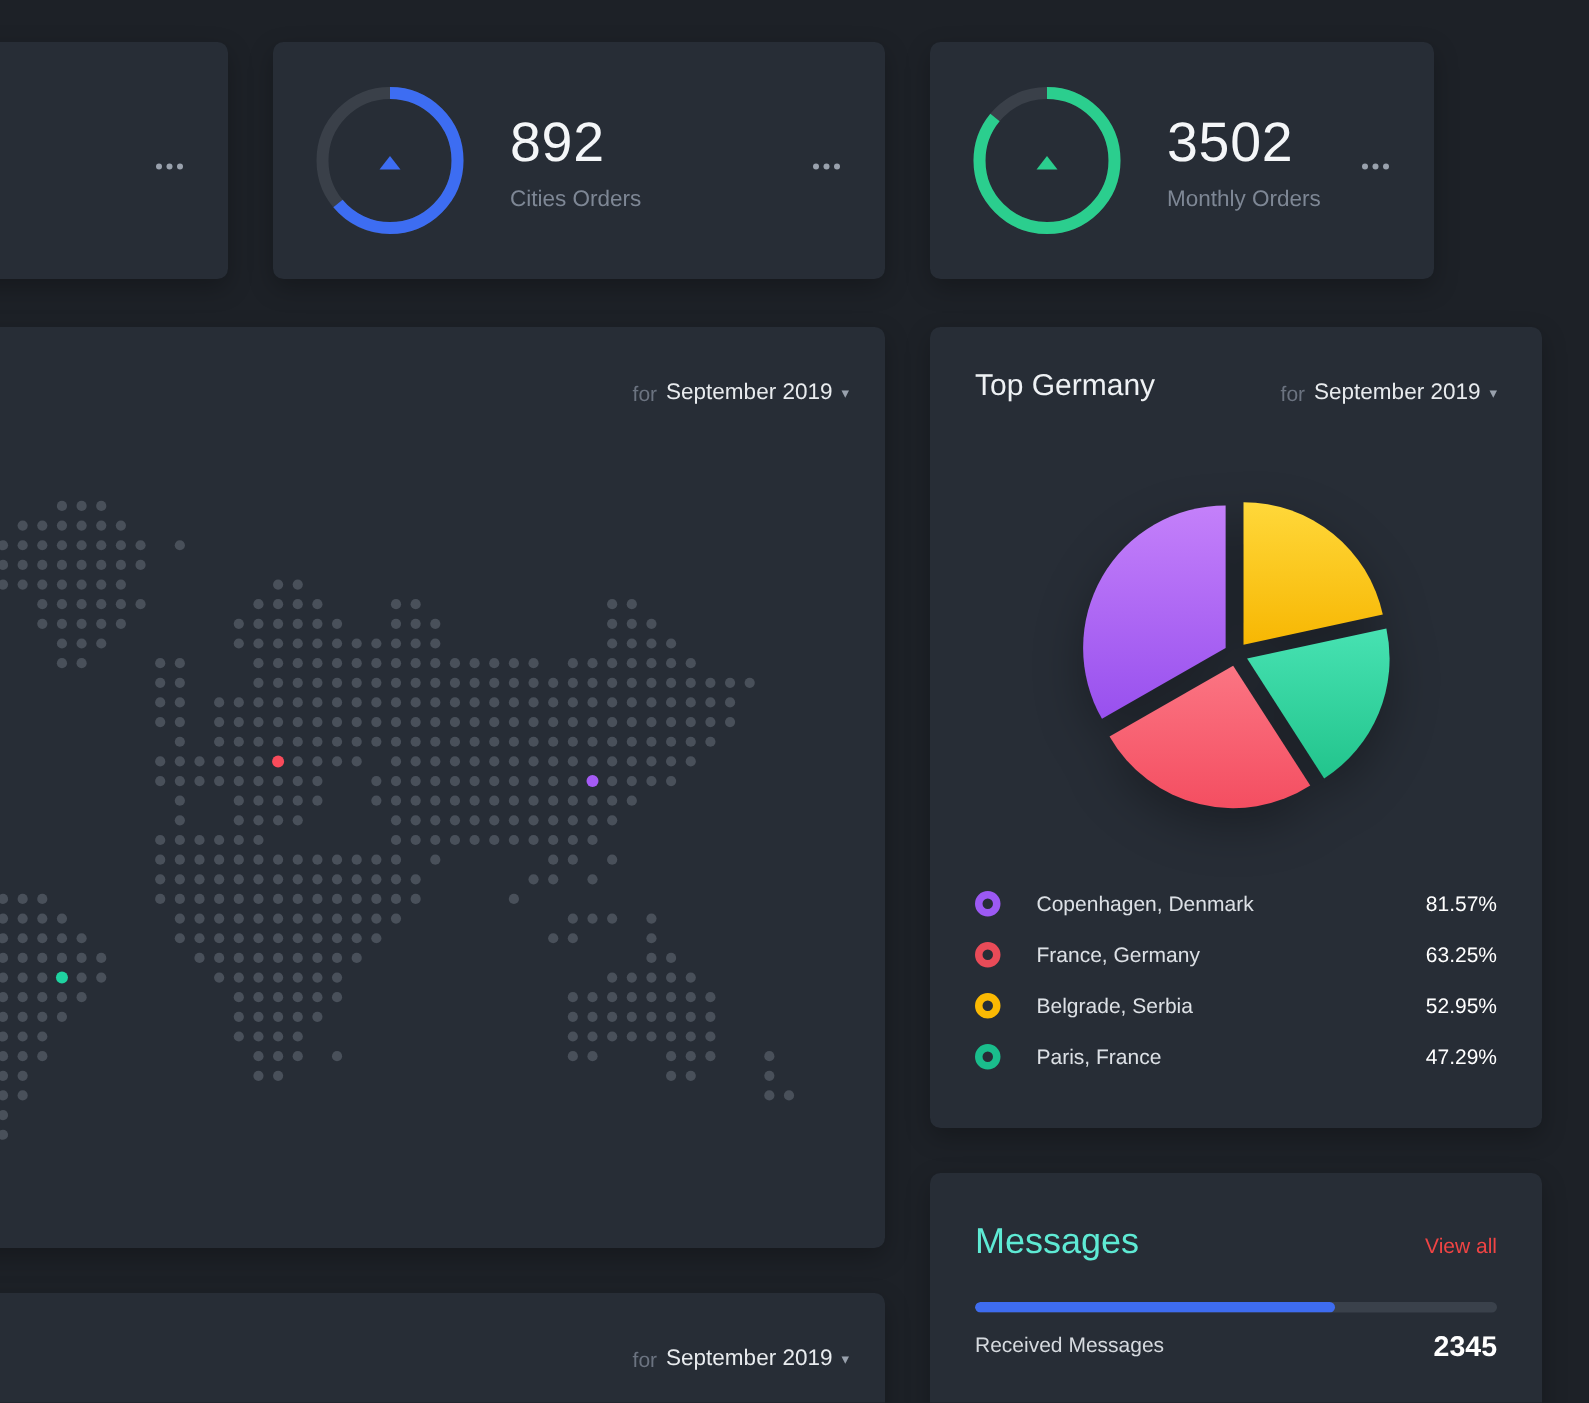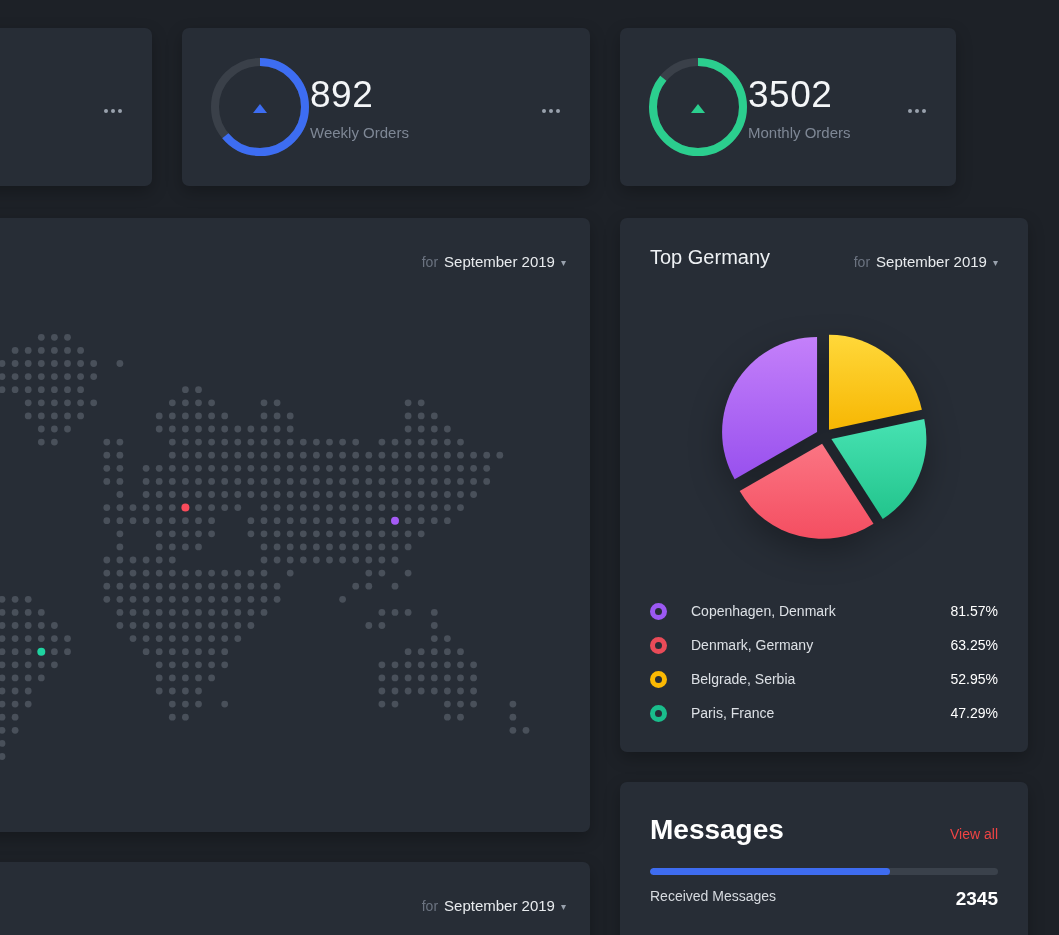--- a/index.html
+++ b/index.html
@@ -16,47 +16,47 @@
   
   .stat{display:flex;align-items:center}
   .gaugewrap{position:relative;width:100px;height:100px;margin-left:28px;flex:0 0 auto}
   .gauge{position:absolute;left:0;top:0}
   .gauge circle{fill:none;stroke-width:8}
   .tri{
     position:absolute;left:50%;top:50%;margin-left:-7px;margin-top:-3px;
     width:0;height:0;border-left:7px solid transparent;border-right:7px solid transparent;
     border-bottom:9px solid #3d6df2;
   }
-  .statinfo{}
+  .statinfo{margin-left:30px}
   .value{font-size:37px;color:#f4f6f8;letter-spacing:.5px}
   .slabel{margin-top:8px;font-size:15px;color:#7e8795}
   .menu{
     position:absolute;right:26px;top:50%;margin-top:-2px;
     display:flex;gap:3px;cursor:pointer;padding:4px;
   }
   .menu i{width:4px;height:4px;border-radius:50%;background:#99a1ad;display:block}
   
   .filter{position:absolute;display:flex;align-items:center;gap:6px;font-size:15px;cursor:pointer}
   .filter .for{color:#6b7380;font-size:14px}
   .filter .fval{color:#e8ebee}
   .filter .caret{color:#99a1ad;font-size:10px;margin-top:2px}
   
   .ctitle{position:absolute;left:30px;top:28px;font-size:20px;font-weight:500;color:#eef1f4}
   #pie-svg{position:absolute;left:84px;top:98px;filter:drop-shadow(0 12px 16px rgba(0,0,0,.30))}
   .legend{position:absolute;left:30px;right:30px;top:376px}
-  .legend-row{display:flex;align-items:center;height:34px}
+  .legend-row{display:flex;height:34px}
   .swatch{
     width:17px;height:17px;box-sizing:border-box;border:5px solid #fff;
     border-radius:50%;margin-right:24px;flex:0 0 auto;
   }
   .lname{flex:1;font-size:14px;color:#dce0e5}
   .lpct{font-size:14px;font-weight:normal;color:#ffffff}
   
   .mhead{position:absolute;left:30px;right:30px;top:32px;display:flex;justify-content:space-between;align-items:baseline}
-  .mtitle{font-size:28px;font-weight:700;color:#ffffff}
+  .mtitle{font-size:24px;font-weight:400;color:#5eead4}
   .viewall{font-size:14px;color:#ef4444;cursor:pointer}
   .bar{
     position:absolute;left:30px;right:30px;top:86px;height:7px;border-radius:4px;
     background:#3a414b;overflow:hidden;
   }
   .bar-fill{height:100%;border-radius:4px;background:#3e6cf0;width:0}
   .mrow{position:absolute;left:30px;right:30px;top:106px;display:flex;justify-content:space-between;}
   .mlabel{font-size:14px;color:#d6dadf}
   .mvalue{font-size:19px;font-weight:bold;color:#ffffff}
   
@@ -77,21 +77,21 @@
 <div class="card stat" style="left:182px;top:28px;width:408px;height:158px">
   <div class="gaugewrap">
     <svg class="gauge" width="100" height="100" viewBox="0 0 100 100">
       <circle class="track" cx="50" cy="50" r="45" stroke="#3a4049"></circle>
       <circle class="arc" cx="50" cy="50" r="45" pathLength="100" transform="rotate(-90 50 50)" stroke="#3d6df2" stroke-dasharray="64 36"></circle>
     </svg>
     <span class="tri" style="border-bottom-color: rgb(61, 109, 242);"></span>
   </div>
   <div class="statinfo">
     <div class="value">892</div>
-    <div class="slabel">Weekly Orders</div>
+    <div class="slabel">Cities Orders</div>
   </div>
   <div class="menu">
       <i></i>
       <i></i>
       <i></i>
     </div>
 </div>
 
 <div class="card stat" style="left:620px;top:28px;width:336px;height:158px">
   <div class="gaugewrap">
@@ -689,21 +689,21 @@
       <path d="M 113.08 115.99 L 30.66 163.24 A 95 95 0 0 1 113.08 20.99 Z" fill="url(#pg3)"></path>
     </svg>
   <div class="legend">
     <div class="legend-row">
       <span class="swatch" style="border-color: rgb(156, 89, 243);"></span>
       <span class="lname">Copenhagen, Denmark</span>
       <span class="lpct">81.57%</span>
     </div>
     <div class="legend-row">
       <span class="swatch" style="border-color: rgb(233, 75, 88);"></span>
-      <span class="lname">Denmark, Germany</span>
+      <span class="lname">France, Germany</span>
       <span class="lpct">63.25%</span>
     </div>
     <div class="legend-row">
       <span class="swatch" style="border-color: rgb(251, 185, 3);"></span>
       <span class="lname">Belgrade, Serbia</span>
       <span class="lpct">52.95%</span>
     </div>
     <div class="legend-row">
       <span class="swatch" style="border-color: rgb(26, 189, 140);"></span>
       <span class="lname">Paris, France</span>

